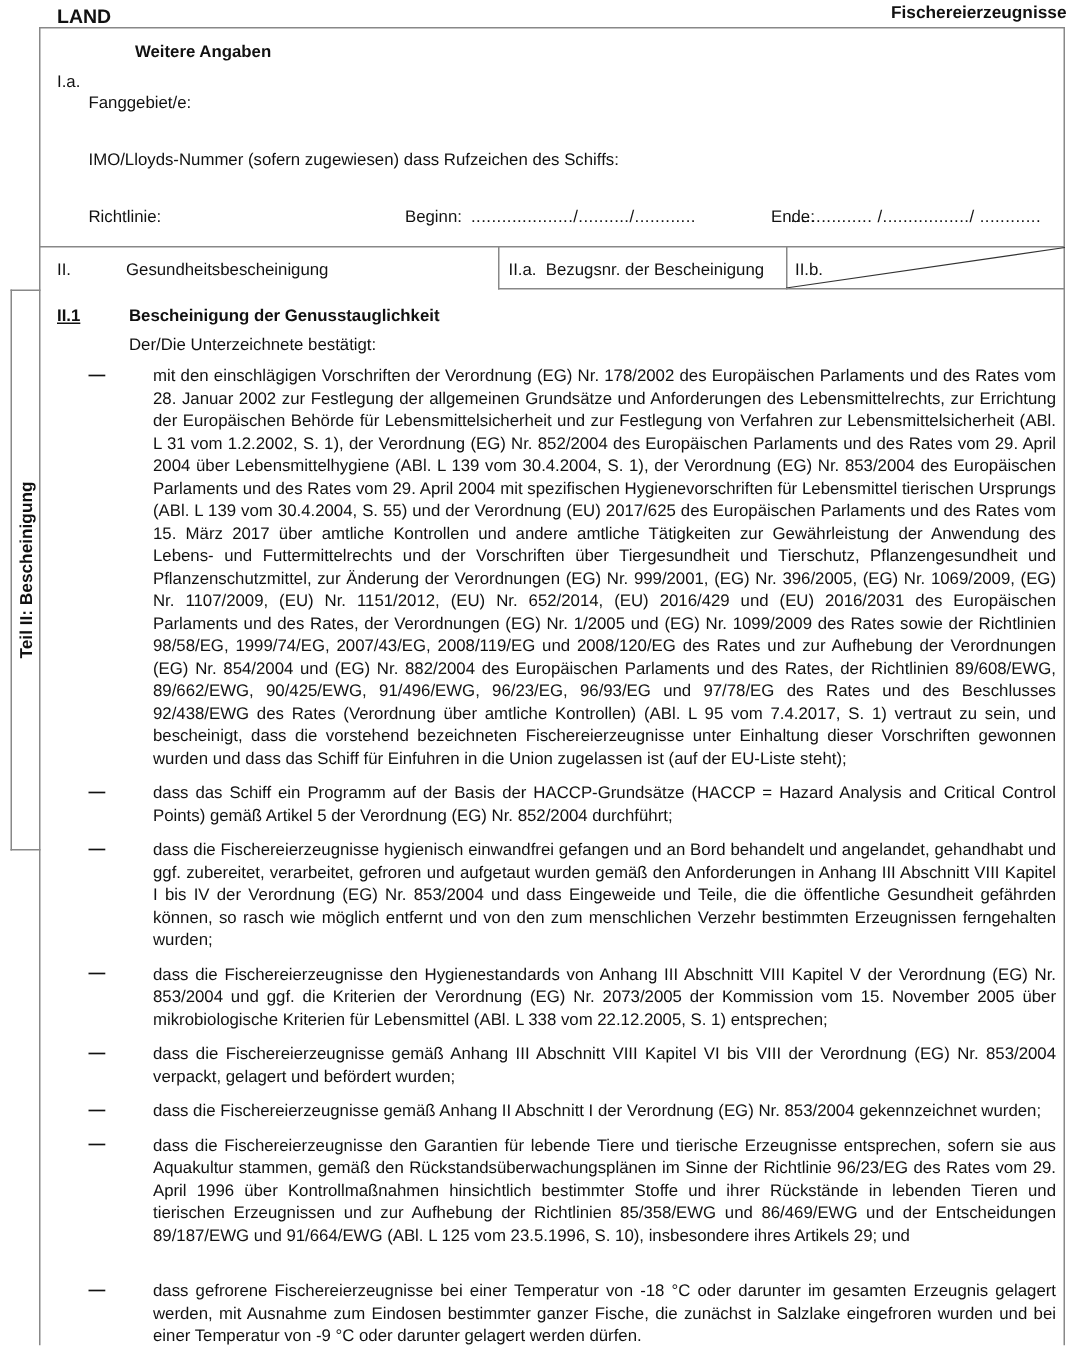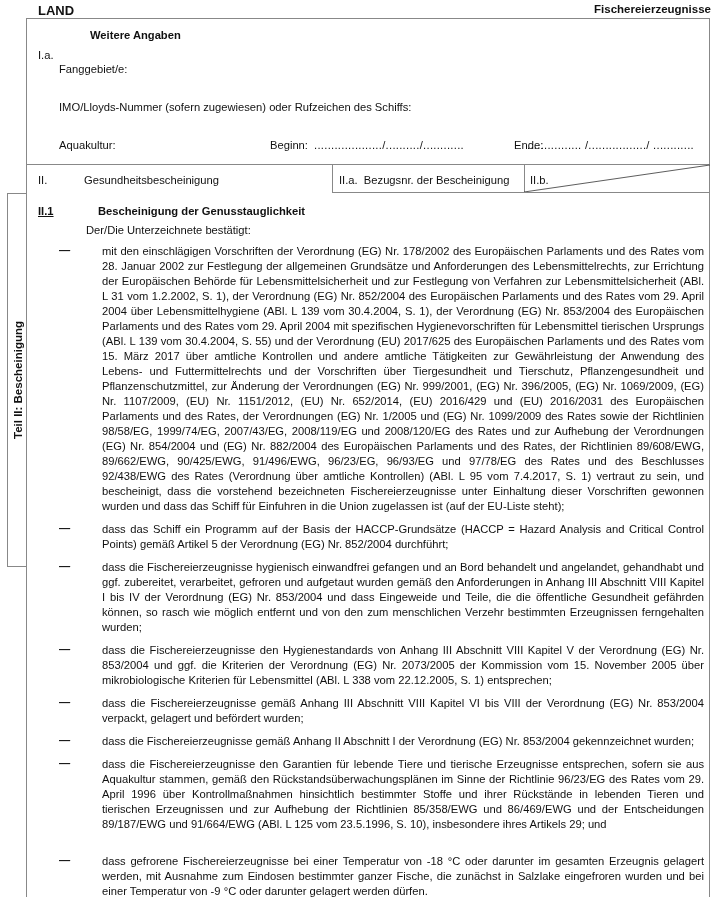--- a/index.html
+++ b/index.html
@@ -45,23 +45,23 @@
 
 <div class="abs header-left">LAND</div>
 <div class="abs header-right">Fischereierzeugnisse</div>
 
 <div class="frame"></div>
 
 <div class="abs sec-num">I.a.</div>
 <div class="abs sec-title">Weitere Angaben</div>
 
 <div class="abs field" style="top:63px;">Fanggebiet/e:</div>
-<div class="abs field" style="top:101px;">IMO/Lloyds-Nummer (sofern zugewiesen) oder Rufzeichen des Schiffs:</div>
+<div class="abs field" style="top:101px;">IMO/Lloyds-Nummer (sofern zugewiesen) dass Rufzeichen des Schiffs:</div>
 
-<div class="abs field" style="top:139px;">Aquakultur:</div>
+<div class="abs field" style="top:139px;">Richtlinie:</div>
 <div class="abs" style="left:270px; top:139px;">Beginn:</div>
 <div class="abs" style="left:314px; top:139px; letter-spacing:0.3px;">..................../........../............</div>
 <div class="abs" style="left:514px; top:139px;">Ende:</div>
 <div class="abs" style="left:527px; top:139px; letter-spacing:0.3px;">................ /................./ ............</div>
 
 <div class="hline" style="left:26px; top:164px; width:684px;"></div>
 <div class="abs" style="left:38px; top:174px;">II.</div>
 <div class="abs" style="left:84px; top:174px;">Gesundheitsbescheinigung</div>
 <div class="vline" style="left:332px; top:164px; height:29px;"></div>
 <div class="abs" style="left:339px; top:174px; white-space:pre;">II.a.  Bezugsnr. der Bescheinigung</div>
@@ -70,21 +70,21 @@
 <svg class="abs" style="left:524px; top:164px;" width="186" height="30">
   <line x1="0" y1="28" x2="186" y2="1" stroke="#333" stroke-width="0.8"></line>
 </svg>
 <div class="hline" style="left:332px; top:192px; width:378px;"></div>
 
 <div class="side-tab">
   <span>Teil II: Bescheinigung</span>
 </div>
 
 <div class="abs" style="left:38px; top:205px; font-weight:bold;text-decoration:underline;">II.1</div>
-<div class="abs" style="left:86px; top:205px; font-weight:bold;margin-left:12px;">Bescheinigung der Genusstauglichkeit</div>
+<div class="abs" style="left:86px; top:205px; font-weight:bold;">Bescheinigung der Genusstauglichkeit</div>
 <div class="abs" style="left:86px; top:224px;">Der/Die Unterzeichnete bestätigt:</div>
 
 <div class="bullets">
   <div class="bullet">
     <span class="dash">—</span>
     <span class="text">mit den einschlägigen Vorschriften der Verordnung (EG) Nr. 178/2002 des Europäischen Parlaments und des Rates vom 28. Januar 2002 zur Festlegung der allgemeinen Grundsätze und Anforderungen des Lebensmittelrechts, zur Errichtung der Europäischen Behörde für Lebensmittelsicherheit und zur Festlegung von Verfahren zur Lebensmittelsicherheit (ABl. L 31 vom 1.2.2002, S. 1), der Verordnung (EG) Nr. 852/2004 des Europäischen Parlaments und des Rates vom 29. April 2004 über Lebensmittelhygiene (ABl. L 139 vom 30.4.2004, S. 1), der Verordnung (EG) Nr. 853/2004 des Europäischen Parlaments und des Rates vom 29. April 2004 mit spezifischen Hygienevorschriften für Lebensmittel tierischen Ursprungs (ABl. L 139 vom 30.4.2004, S. 55) und der Verordnung (EU) 2017/625 des Europäischen Parlaments und des Rates vom 15. März 2017 über amtliche Kontrollen und andere amtliche Tätigkeiten zur Gewährleistung der Anwendung des Lebens- und Futtermittelrechts und der Vorschriften über Tiergesundheit und Tierschutz, Pflanzengesundheit und Pflanzenschutzmittel, zur Änderung der Verordnungen (EG) Nr. 999/2001, (EG) Nr. 396/2005, (EG) Nr. 1069/2009, (EG) Nr. 1107/2009, (EU) Nr. 1151/2012, (EU) Nr. 652/2014, (EU) 2016/429 und (EU) 2016/2031 des Europäischen Parlaments und des Rates, der Verordnungen (EG) Nr. 1/2005 und (EG) Nr. 1099/2009 des Rates sowie der Richtlinien 98/58/EG, 1999/74/EG, 2007/43/EG, 2008/119/EG und 2008/120/EG des Rates und zur Aufhebung der Verordnungen (EG) Nr. 854/2004 und (EG) Nr. 882/2004 des Europäischen Parlaments und des Rates, der Richtlinien 89/608/EWG, 89/662/EWG, 90/425/EWG, 91/496/EWG, 96/23/EG, 96/93/EG und 97/78/EG des Rates und des Beschlusses 92/438/EWG des Rates (Verordnung über amtliche Kontrollen) (ABl. L 95 vom 7.4.2017, S. 1) vertraut zu sein, und bescheinigt, dass die vorstehend bezeichneten Fischereierzeugnisse unter Einhaltung dieser Vorschriften gewonnen wurden und dass das Schiff für Einfuhren in die Union zugelassen ist (auf der EU-Liste steht);</span>
   </div>
   <div class="bullet">
     <span class="dash">—</span>
     <span class="text">dass das Schiff ein Programm auf der Basis der HACCP-Grundsätze (HACCP = Hazard Analysis and Critical Control Points) gemäß Artikel 5 der Verordnung (EG) Nr. 852/2004 durchführt;</span>

